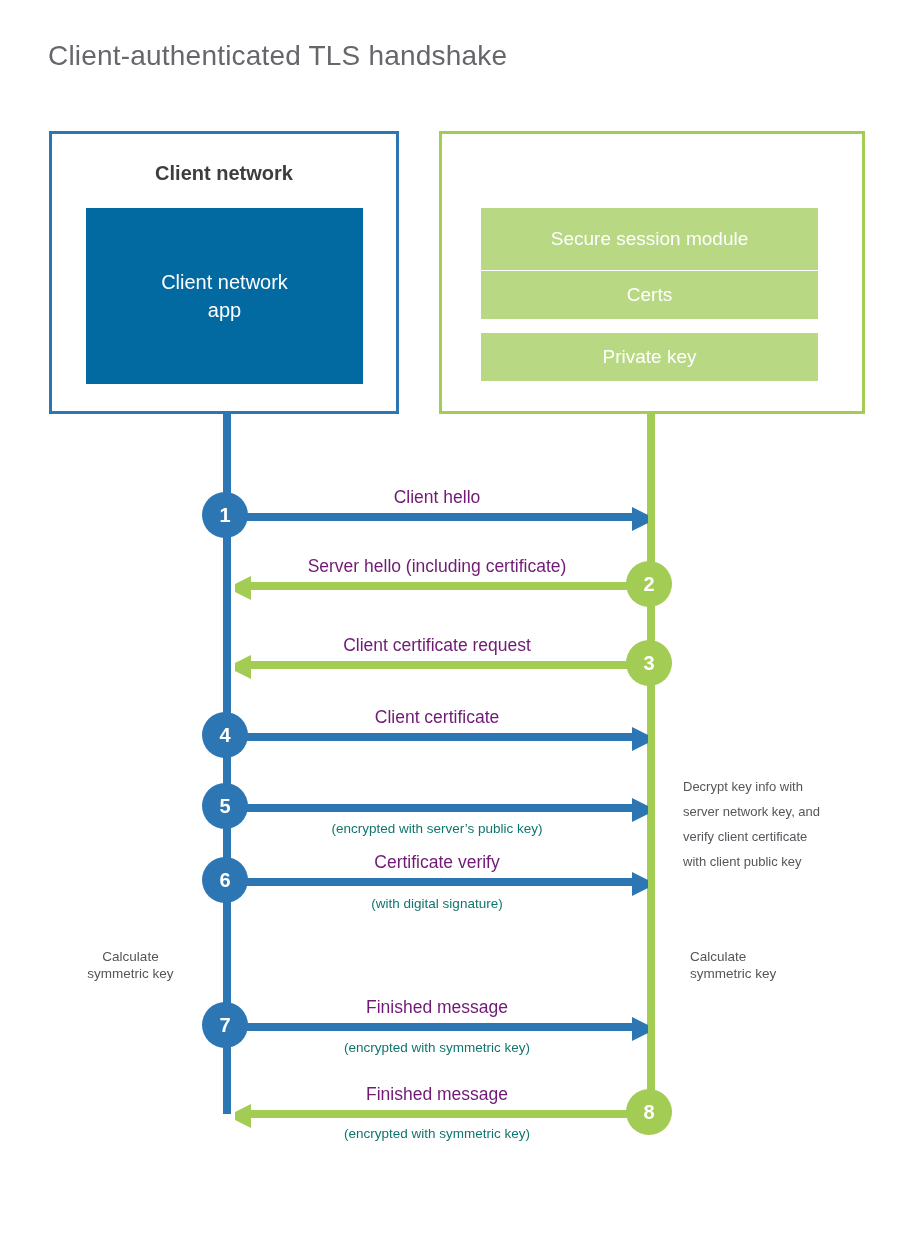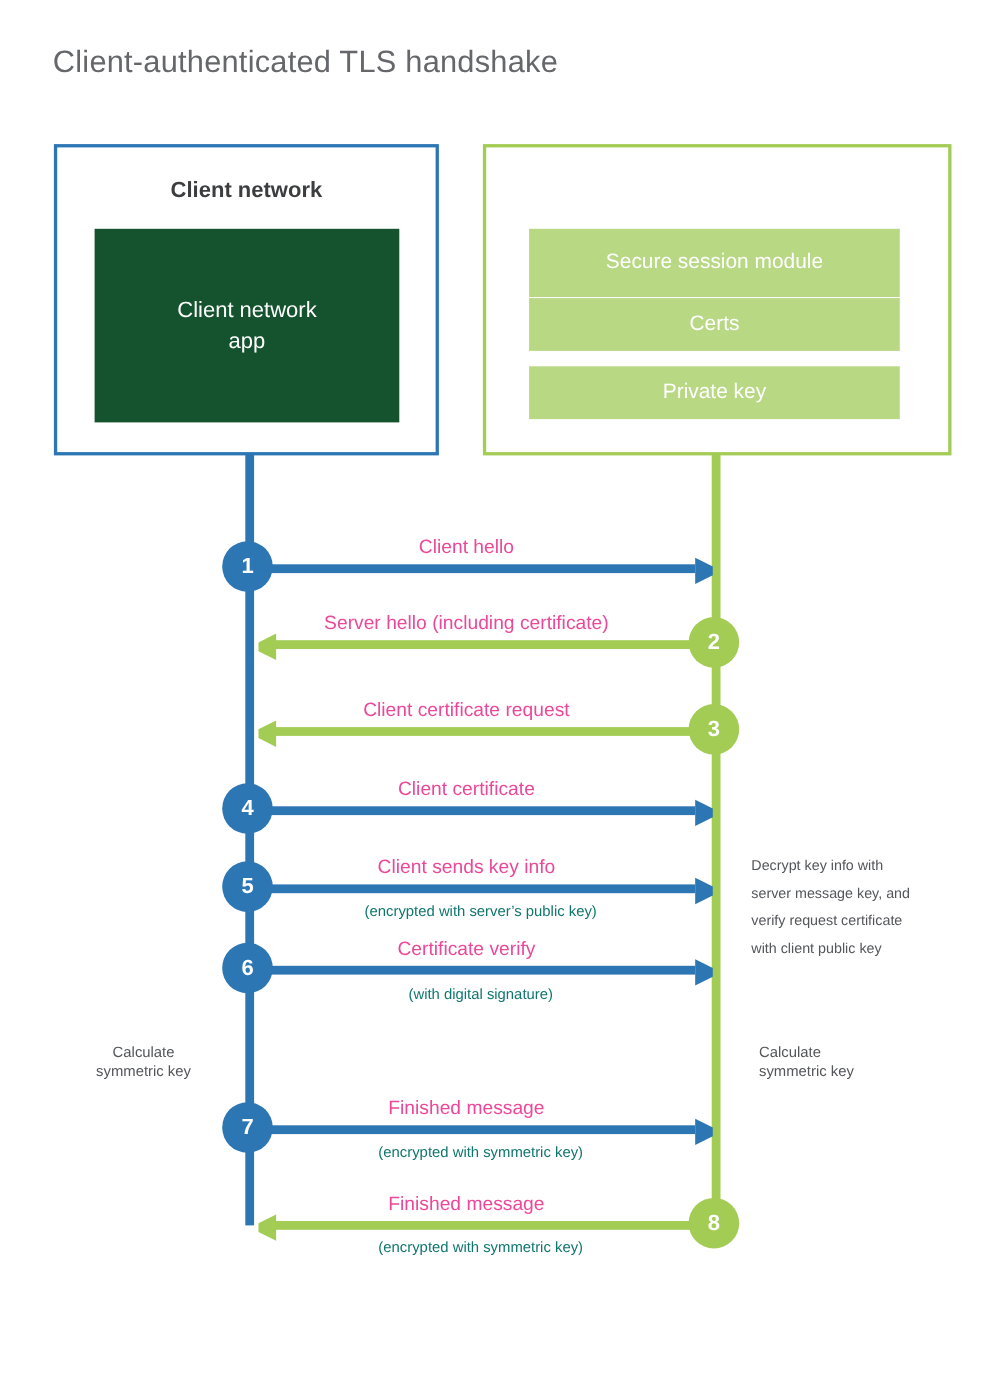--- a/index.html
+++ b/index.html
@@ -15,41 +15,41 @@
   
   .actor-box { position:absolute; top:123px; height:283px; background:#fff; }
   .client-box { left:41px;  width:350px; border:3px solid #2d76b4; }
   .server-box { left:431px; width:426px; border:3px solid #a3cc55; }
   .actor-heading {
     position:absolute; left:0; top:24px; width:100%; text-align:center;
     font-size:20px; font-weight:700; color:#3c3d3f;
   }
   .app-block {
     position:absolute; left:34px; top:74px; width:277px; height:176px;
-    background:#14532d; display:flex; align-items:center; justify-content:center;
+    background:#0369a1; display:flex; align-items:center; justify-content:center;
   }
   .app-block .app-text {
     max-width:150px; text-align:center; color:#ffffff; font-size:20px; line-height:28px;
   }
   .module-bar {
     position:absolute; left:39px; width:337px; background:#b8d884;
     display:flex; align-items:center; justify-content:center;
     color:#ffffff; font-size:19px;
   }
   .bar-0 { top:74px;  height:62px; }
   .bar-1 { top:137px; height:48px; }
   .bar-2 { top:199px; height:48px; }
   
   .lifeline { position:absolute; top:405px; width:4px; height:701px; }
   .lifeline-client { left:215px; background:#2d76b4; }
   .lifeline-server { left:639px; background:#a3cc55; }
   
   .lbl {
-    position:absolute; left:204px; width:424px; text-align:center;
-    font-size:17.5px; line-height:24px; color:#ec4899;
+    position:absolute; left:217px; width:424px; text-align:center;
+    font-size:17.5px; line-height:24px; color:#701a75;
   }
   .sub {
     position:absolute; left:217px; width:424px; text-align:center;
     font-size:13.5px; line-height:17px; color:#0f766e;
   }
   .aline { position:absolute; height:4px; }
   .aline-b { background:#2d76b4; }
   .aline-g { background:#a3cc55; }
   .ahead { position:absolute; width:0; height:0; border-top:8px solid transparent; border-bottom:8px solid transparent; }
   .ahead-r { border-left:16px solid #2d76b4; }
@@ -109,21 +109,20 @@
   <div class="lbl" style="top:621px">Client certificate request</div>
   <div class="ahead ahead-l" style="left:219px; top:647px"></div>
   <div class="aline aline-g" style="left:235px; top:653px; width:406px"></div>
   <div class="circ circ-g" style="top:632px">3</div>
 
   <div class="lbl" style="top:693px">Client certificate</div>
   <div class="aline aline-b" style="left:217px; top:725px; width:407px"></div>
   <div class="ahead ahead-r" style="left:624px; top:719px"></div>
   <div class="circ circ-b" style="top:704px">4</div>
 
-  <div class="lbl" style="top:764px">Client sends key info</div>
   <div class="aline aline-b" style="left:217px; top:796px; width:407px"></div>
   <div class="ahead ahead-r" style="left:624px; top:790px"></div>
   <div class="circ circ-b" style="top:775px">5</div>
   <div class="sub" style="top:808px">(encrypted with server’s public key)</div>
 
   <div class="lbl" style="top:838px">Certificate verify</div>
   <div class="aline aline-b" style="left:217px; top:870px; width:407px"></div>
   <div class="ahead ahead-r" style="left:624px; top:864px"></div>
   <div class="circ circ-b" style="top:849px">6</div>
   <div class="sub" style="top:883px">(with digital signature)</div>
@@ -135,21 +134,21 @@
   <div class="sub" style="top:1027px">(encrypted with symmetric key)</div>
 
   <div class="lbl" style="top:1070px">Finished message</div>
   <div class="ahead ahead-l" style="left:219px; top:1096px"></div>
   <div class="aline aline-g" style="left:235px; top:1102px; width:406px"></div>
   <div class="circ circ-g" style="top:1081px">8</div>
   <div class="sub" style="top:1113px">(encrypted with symmetric key)</div>
 
   <div class="note">
     <div>Decrypt key info with</div>
-    <div>server message key, and</div>
-    <div>verify request certificate</div>
+    <div>server network key, and</div>
+    <div>verify client certificate</div>
     <div>with client public key</div>
   </div>
 
   <div class="calc calc-client">Calculate symmetric key</div>
   <div class="calc calc-server">Calculate symmetric key</div>
 
 </div>
 
 </body></html>

